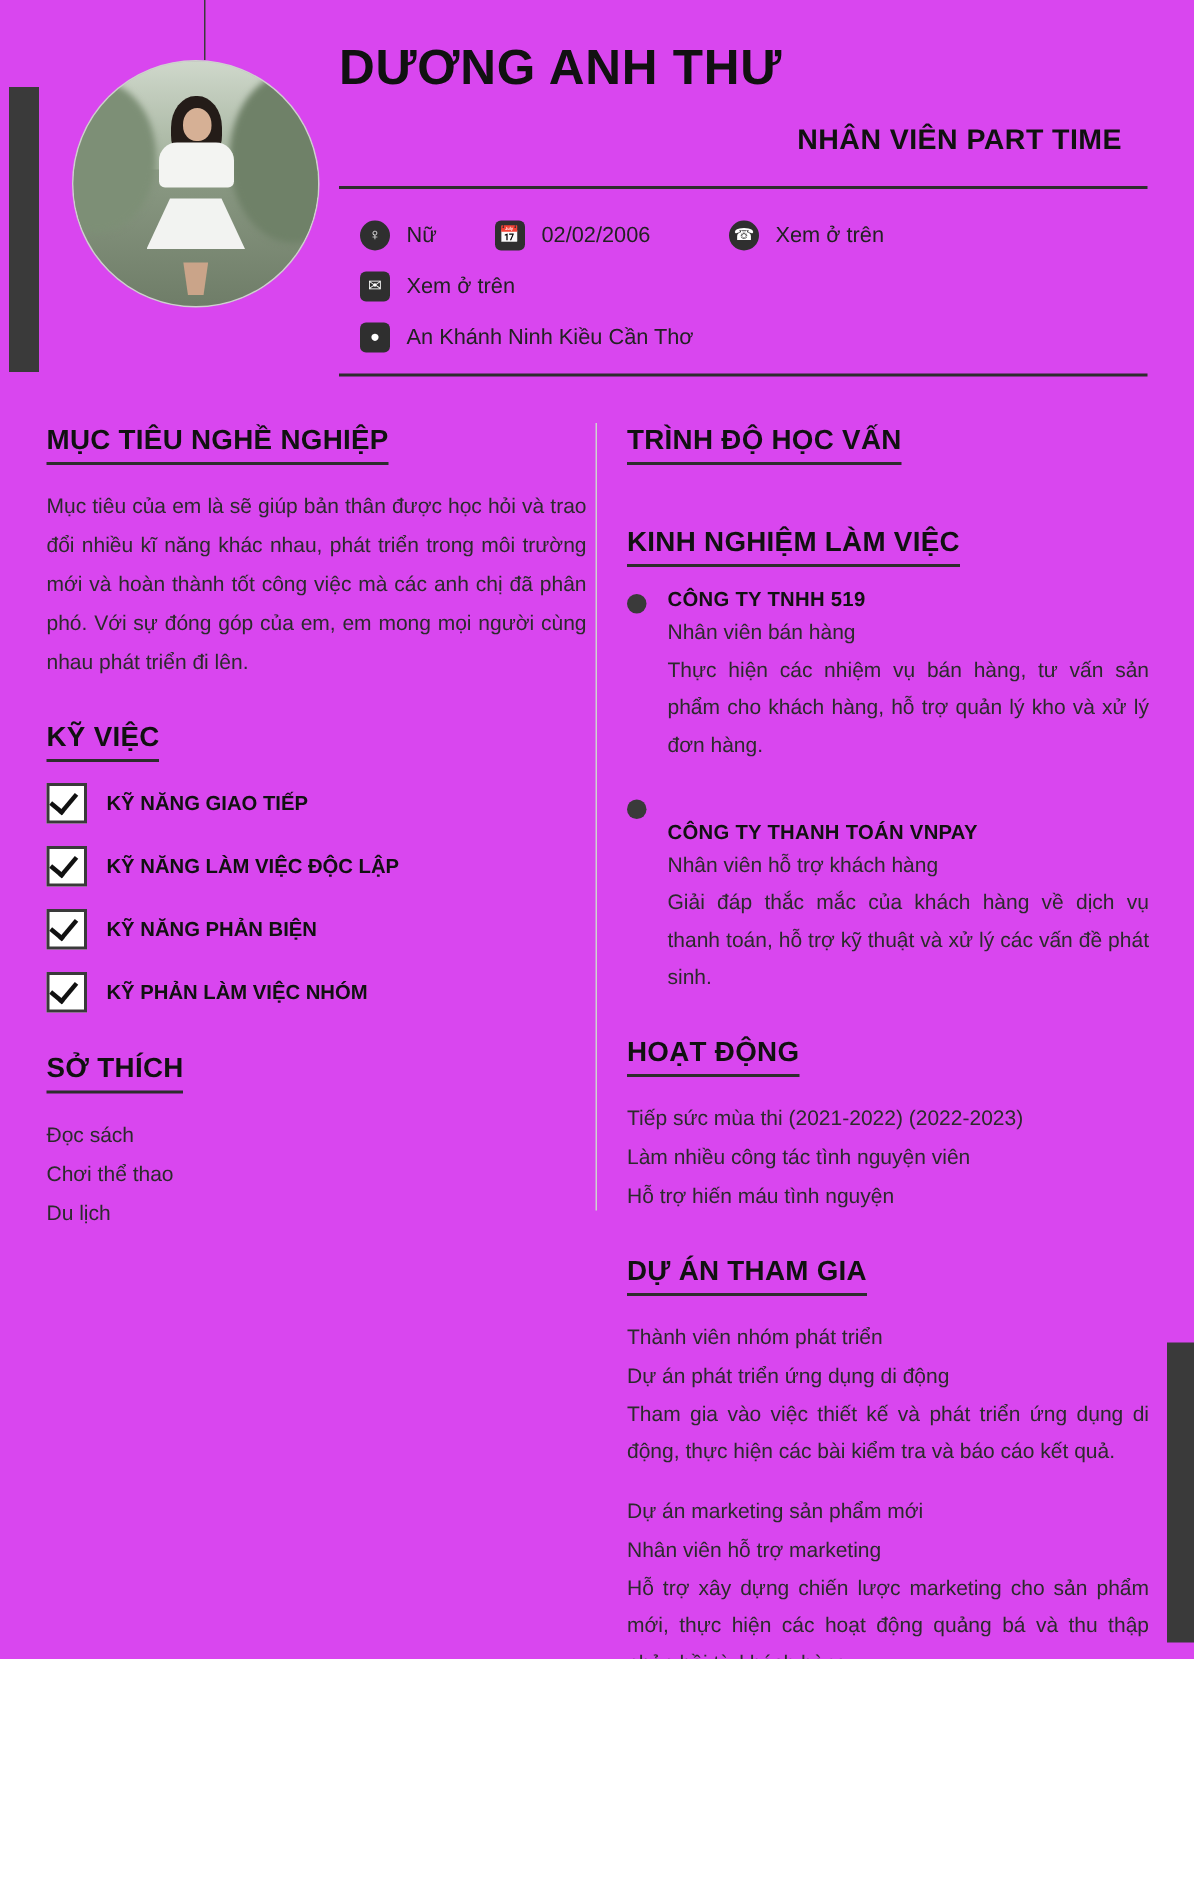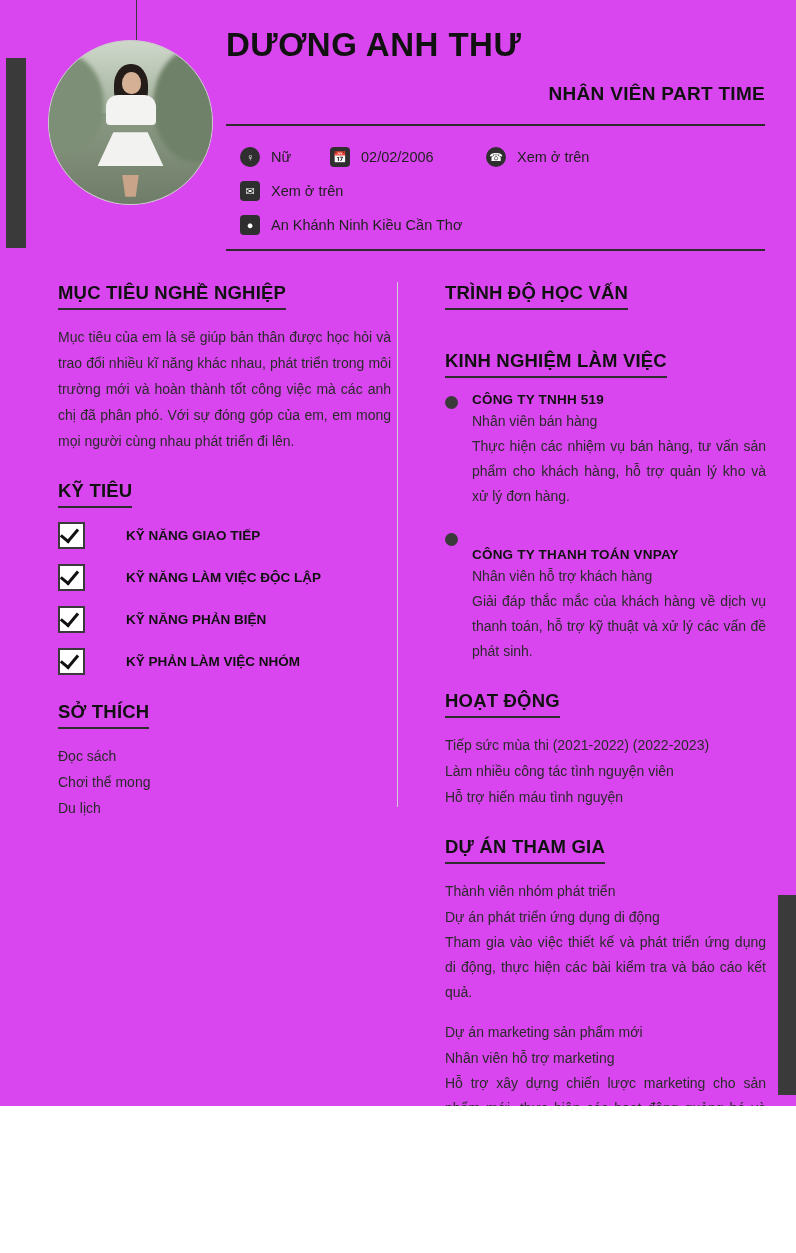--- a/index.html
+++ b/index.html
@@ -168,21 +168,21 @@
     position: absolute;
     left: 226px;
     top: 26px;
     font-size: 33px;
     font-weight: bold;
     letter-spacing: 0.5px;
     color: #111111;
   }
   .jobtitle {
     position: absolute;
-    right: 31px;
+    right: 48px;
     top: 83px;
     font-size: 19px;
     font-weight: bold;
     color: #111111;
     letter-spacing: 0.3px;
   }
   .header-rule {
     position: absolute;
     left: 226px;
     top: 124px;
@@ -259,36 +259,35 @@
   h2.sec {
     font-size: 18.5px;
     font-weight: bold;
     color: #111111;
     margin: 0 0 14px 0;
     padding-bottom: 4px;
     display: inline-block;
     border-bottom: 2px solid #2d2d2d;
     letter-spacing: 0.2px;
   }
-  .sec-block { margin-bottom: 26px; margin-left: 27px; }
+  .sec-block { margin-bottom: 26px; }
 
   p.body {
     font-size: 14px;
     line-height: 26px;
     color: #2b2b2b;
     margin: 0;
     text-align: justify;
   }
 
   
   .skill {
     display: flex;
     align-items: center;
     margin-bottom: 15px;
-    gap: 28px;
   }
   .checkbox {
     position: relative;
     width: 23px;
     height: 23px;
     border: 2px solid #3a3a3a;
     margin-right: 13px;
     flex: none;
     background: #ffffff;
   }
@@ -430,21 +429,21 @@
   <div class="divider"></div>
 
   <div class="col-left">
 
     <div class="sec-block">
       <h2 class="sec">MỤC TIÊU NGHỀ NGHIỆP</h2>
       <p class="body">Mục tiêu của em là sẽ giúp bản thân được học hỏi và trao đổi nhiều kĩ năng khác nhau, phát triển trong môi trường mới và hoàn thành tốt công việc mà các anh chị đã phân phó. Với sự đóng góp của em, em mong mọi người cùng nhau phát triển đi lên.</p>
     </div>
 
     <div class="sec-block">
-      <h2 class="sec">KỸ TIÊU</h2>
+      <h2 class="sec">KỸ VIỆC</h2>
       <div class="skill">
         <span class="checkbox"></span>
         <span class="skill-label">KỸ NĂNG GIAO TIẾP</span>
       </div>
       <div class="skill">
         <span class="checkbox"></span>
         <span class="skill-label">KỸ NĂNG LÀM VIỆC ĐỘC LẬP</span>
       </div>
       <div class="skill">
         <span class="checkbox"></span>
@@ -452,21 +451,21 @@
       </div>
       <div class="skill">
         <span class="checkbox"></span>
         <span class="skill-label">KỸ PHẢN LÀM VIỆC NHÓM</span>
       </div>
     </div>
 
     <div class="sec-block">
       <h2 class="sec">SỞ THÍCH</h2>
       <div class="hobby">Đọc sách</div>
-      <div class="hobby">Chơi thể mong</div>
+      <div class="hobby">Chơi thể thao</div>
       <div class="hobby">Du lịch</div>
     </div>
 
   </div>
 
   <div class="col-right">
 
     <div class="sec-block">
       <h2 class="sec">TRÌNH ĐỘ HỌC VẤN</h2>
     </div>

